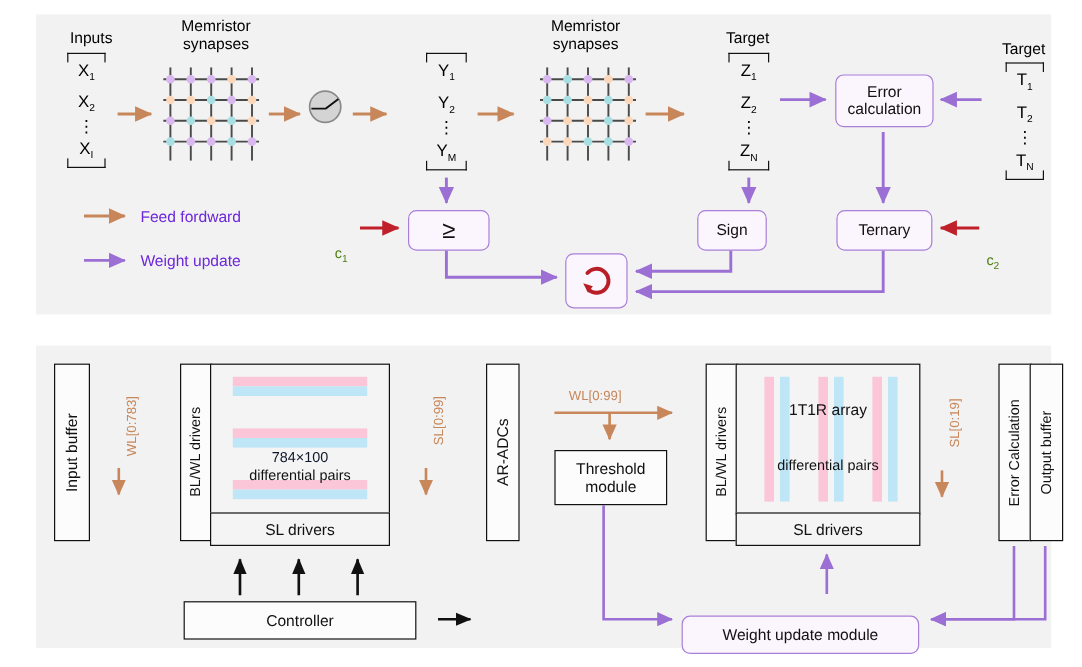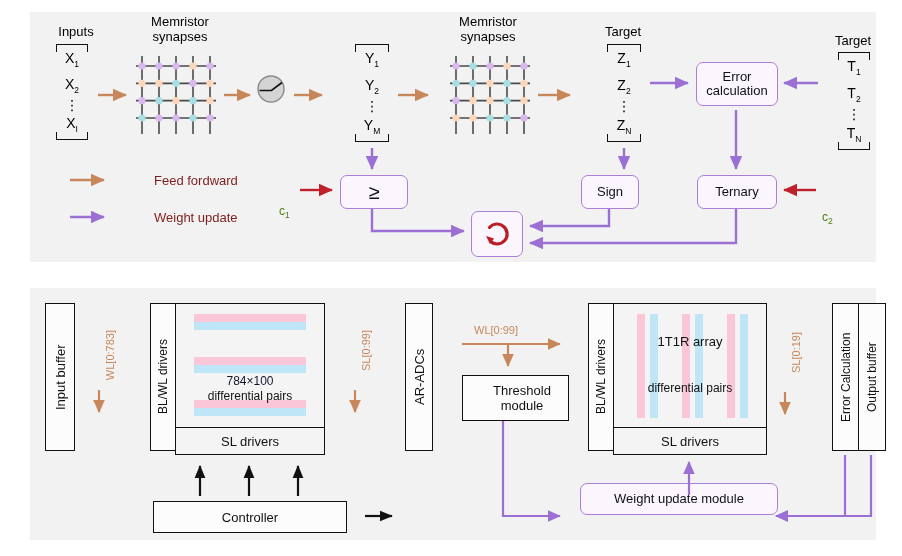--- a/index.html
+++ b/index.html
@@ -30,21 +30,21 @@
   
   .bbox{position:absolute;border:1.6px solid #111;background:#fbf8fd;
         display:flex;align-items:center;justify-content:center;text-align:center;
         color:#111;font-size:13px;line-height:15px;}
   .bbox.white{background:#fcfcfc;}
   .vert{writing-mode:vertical-rl;transform:rotate(180deg);}
 
   svg.ov{position:absolute;left:0;top:0;width:902px;height:556px;pointer-events:none;}
 
   .stripe{position:absolute;}
-  .legendtxt{position:absolute;font-size:13px;color:#7f1d1d;margin-left:37px;}
+  .legendtxt{position:absolute;font-size:13px;color:#6d28d9;}
   .sig{position:absolute;color:#c8875a;font-size:11px;white-space:nowrap;}
   .sig.vert{writing-mode:vertical-rl;transform:rotate(180deg);}
   .cc{position:absolute;color:#4d7c0f;font-size:12px;margin-top:24px;}
 </style>
 </head>
 <body>
 
 <div id="root">
 
   <div class="panel" id="panel-top"></div>
@@ -215,41 +215,41 @@
     <div style="position:absolute;left:0;right:0;top:85px;text-align:center;font-size:12px;color:#111;">differential pairs</div>
   </div>
 
   <div class="bbox" style="left:175px;top:427px;width:148px;height:26px;background:#f4f4f4;">SL drivers</div>
 
   <div class="bbox white vert" style="left:832px;top:303px;width:26px;height:146px;font-size:12px;">Error Calculation</div>
   <div class="bbox white vert" style="left:858px;top:303px;width:26px;height:146px;font-size:12px;">Output buffer</div>
 
   <div class="bbox white vert" style="left:405px;top:303px;width:26px;height:146px;">AR-ADCs</div>
 
-  <div class="bbox white" style="left:462px;top:375px;width:92px;height:44px;white-space:pre-line;padding-left:13px;">Threshold
+  <div class="bbox white" style="left:462px;top:375px;width:92px;height:44px;white-space:pre-line;">Threshold
 module</div>
 
   <div class="bbox white vert" style="left:588px;top:303px;width:25px;height:146px;font-size:12px;">BL/WL drivers</div>
 
   <div style="position:absolute;left:613px;top:303px;width:152px;height:124px;border:1.6px solid #111;background:#f4f4f4;overflow:hidden;">
     <div class="stripe" style="left:23px;top:10px;width:8px;height:104px;background:#fbc6d8;"></div>
     <div class="stripe" style="left:36px;top:10px;width:8px;height:104px;background:#bfe6f7;"></div>
     <div class="stripe" style="left:68px;top:10px;width:8px;height:104px;background:#fbc6d8;"></div>
     <div class="stripe" style="left:81px;top:10px;width:8px;height:104px;background:#bfe6f7;"></div>
     <div class="stripe" style="left:113px;top:10px;width:8px;height:104px;background:#fbc6d8;"></div>
     <div class="stripe" style="left:126px;top:10px;width:8px;height:104px;background:#bfe6f7;"></div>
     <div style="position:absolute;left:0;right:0;top:30px;text-align:center;font-size:13px;color:#111;">1T1R array</div>
     <div style="position:absolute;left:0;right:0;top:77px;text-align:center;font-size:12px;color:#111;">differential pairs</div>
   </div>
 
   <div class="bbox" style="left:613px;top:427px;width:152px;height:26px;background:#f4f4f4;">SL drivers</div>
 
   <div class="bbox white" style="left:153px;top:501px;width:192px;height:30px;">Controller</div>
 
-  <div class="pbox" style="left:568px;top:483px;width:196px;height:30px;margin-left:12px;">Weight update module</div>
+  <div class="pbox" style="left:568px;top:513px;width:196px;height:30px;">Weight update module</div>
 
   <div class="sig vert" style="left:104px;top:330px;">WL[0:783]</div>
   <div class="sig vert" style="left:360px;top:330px;">SL[0:99]</div>
   <div class="sig" style="left:474px;top:324px;">WL[0:99]</div>
   <div class="sig vert" style="left:790px;top:332px;">SL[0:19]</div>
 
   <svg class="ov">
     <defs>
       <marker id="ar-or" markerWidth="7" markerHeight="7" refX="5.6" refY="3" orient="auto">
         <path d="M0,0.3 L6,3 L0,5.7 z" fill="#c8875a"></path>

